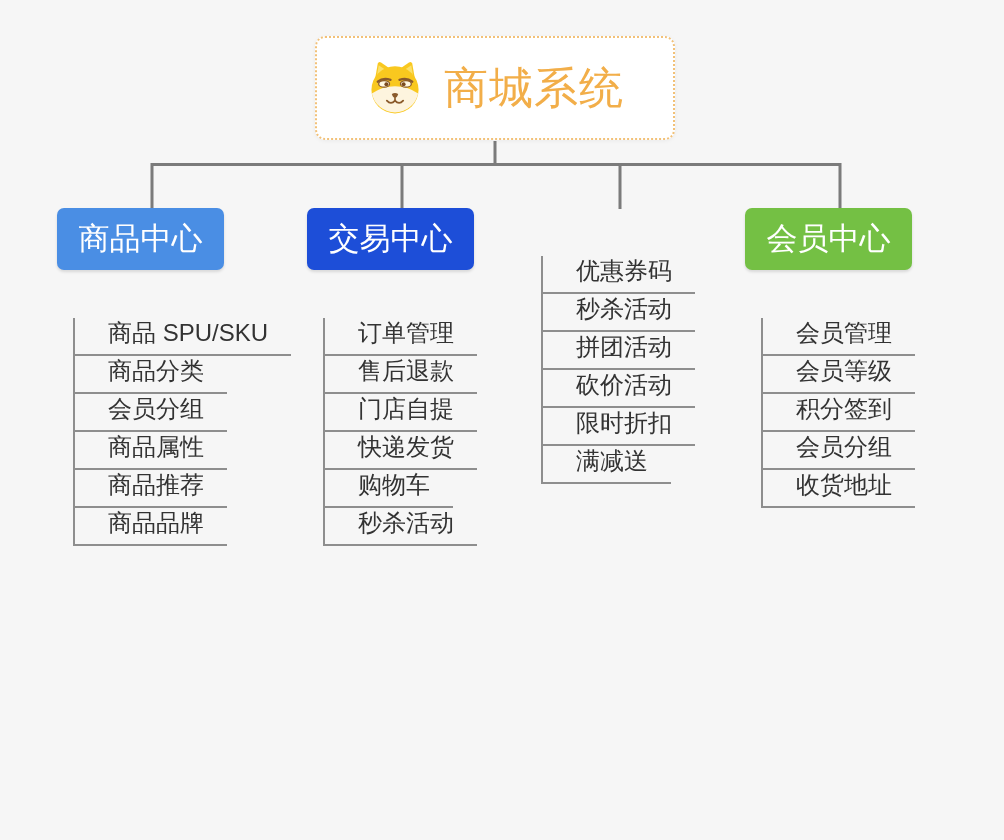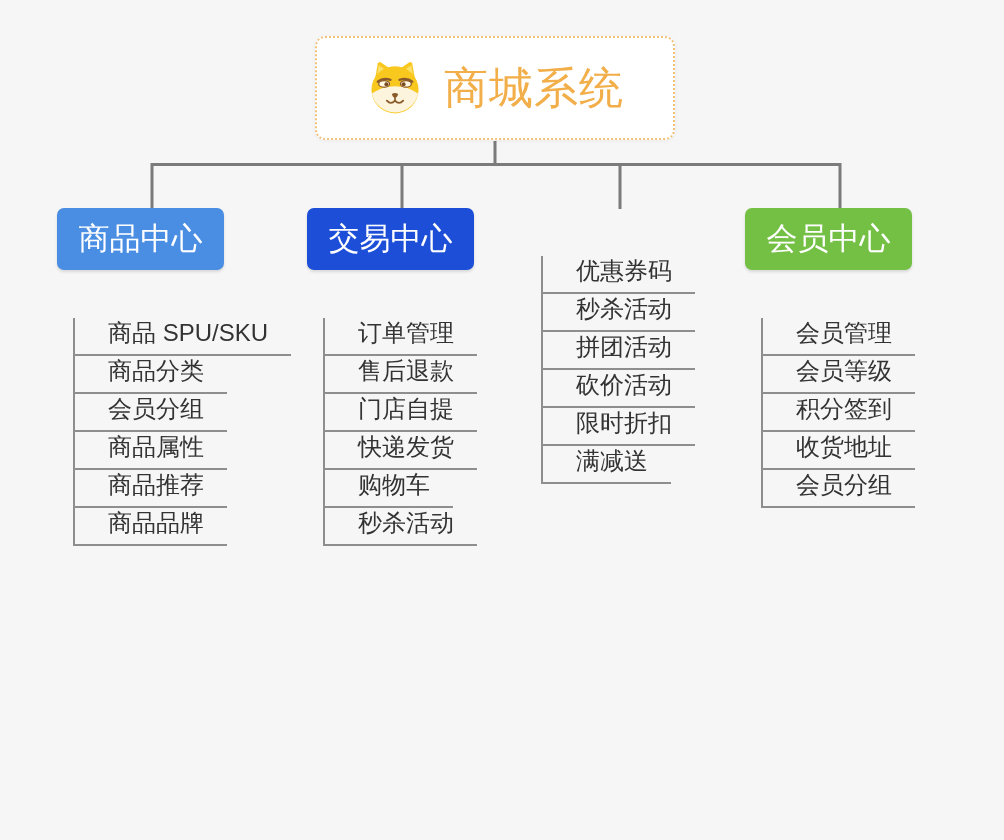--- a/index.html
+++ b/index.html
@@ -123,19 +123,19 @@
           <div class="item">限时折扣</div>
           <div class="item">满减送</div>
         </div>
       </div>
       <div class="branch" style="left: 745px;">
         <div class="branch-header" style="background: rgb(116, 192, 68);">会员中心</div>
         <div class="items">
           <div class="item">会员管理</div>
           <div class="item">会员等级</div>
           <div class="item">积分签到</div>
+          <div class="item">会员分组</div>
           <div class="item">收货地址</div>
-          <div class="item">会员分组</div>
         </div>
       </div>
     </div>
 
 </div>
 
 </body></html>

